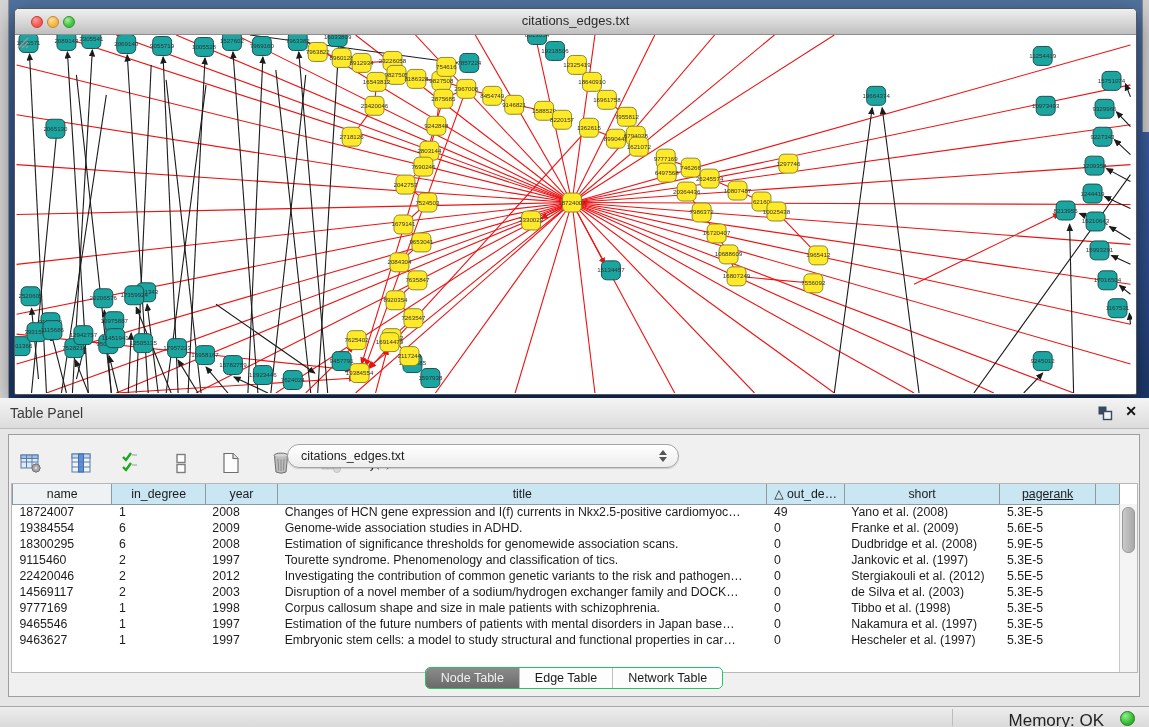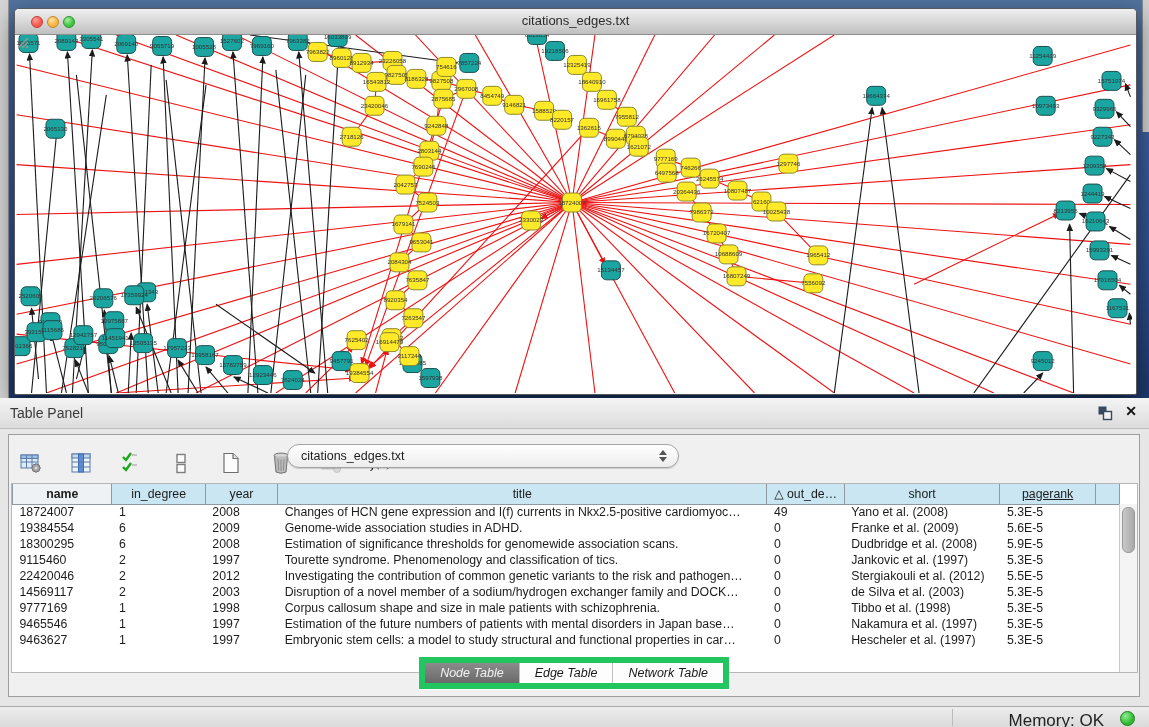--- a/index.html
+++ b/index.html
@@ -55,22 +55,22 @@
   #tbl th{height:20px;box-sizing:border-box;border:1px solid #8f9aa0;border-top:none;
           background:#c9e6f2;font-weight:normal;font-size:12.3px;text-align:center;padding:0 4px;
           overflow:hidden;white-space:nowrap;}
   #tbl th.gray{background:#eef2f4;}
   #tbl td{height:16px;box-sizing:border-box;padding:0 0 0 7px;white-space:nowrap;overflow:hidden;}
   #tbl-scroll{position:absolute;right:0;top:20px;bottom:0;width:17px;background:#f4f4f4;border-left:1px solid #c9c9c9;}
   #tbl-thumb{position:absolute;left:2px;top:3px;width:11px;height:44px;border-radius:6px;
              background:linear-gradient(90deg,#c9c9c9,#a9a9a9);border:1px solid #999;}
 
   #tabs{position:absolute;left:0;right:0;bottom:7px;display:flex;justify-content:center;}
-  #tabset{display:inline-flex;border:6px solid #22c55e;border-radius:0;overflow:hidden;
-          background:#fdfdfd;box-shadow:0 1px 1px rgba(255,255,255,.8);font-style:italic;}
+  #tabset{display:inline-flex;border:1px solid #22c55e;border-radius:5px;overflow:hidden;
+          background:#fdfdfd;box-shadow:0 1px 1px rgba(255,255,255,.8);}
   .tab{padding:3px 15px;font-size:12.5px;color:#1a1a1a;cursor:pointer;border-left:1px solid #c0c0c0;}
   .tab:first-child{border-left:none;}
   .tab.sel{background:linear-gradient(180deg,#8b8b8b,#6a6a6a);color:#f2f2f2;}
 
   #statusbar{position:absolute;left:0;top:706px;width:1149px;height:21px;
              background:linear-gradient(180deg,#ededed,#d9d9d9);border-top:1px solid #aaa;}
   #statusbar .sep{position:absolute;left:952px;top:2px;bottom:2px;width:1px;background:#bbb;}
   #mem{position:absolute;right:45px;top:4px;font-size:17px;color:#222;}
   #memdot{position:absolute;right:14px;top:4px;width:13px;height:13px;border-radius:50%;
           background:radial-gradient(circle at 35% 30%,#8ef08e,#2eb82e 65%);border:1px solid #1e7a1e;}
@@ -769,21 +769,21 @@
         <span class="spin">
             <i class="up"></i>
             <i class="dn"></i>
           </span>
       </div>
 
       <div id="tbl-wrap">
         <table id="tbl">
           <thead>
               <tr id="tbl-head">
-                <th class="gray" style="width: 99px; font-weight: bold;">name</th>
+                <th class="gray" style="width: 99px;">name</th>
                 <th style="width: 93px;">in_degree</th>
                 <th style="width: 72px;">year</th>
                 <th style="width: 487px;">title</th>
                 <th style="width: 77px;">△ out_de…</th>
                 <th style="width: 155px;">short</th>
                 <th style="width: 95px; text-decoration: underline;">pagerank</th>
                 <th style="width: 24px;"></th>
               </tr>
             </thead>
           <tbody id="tbl-body">

